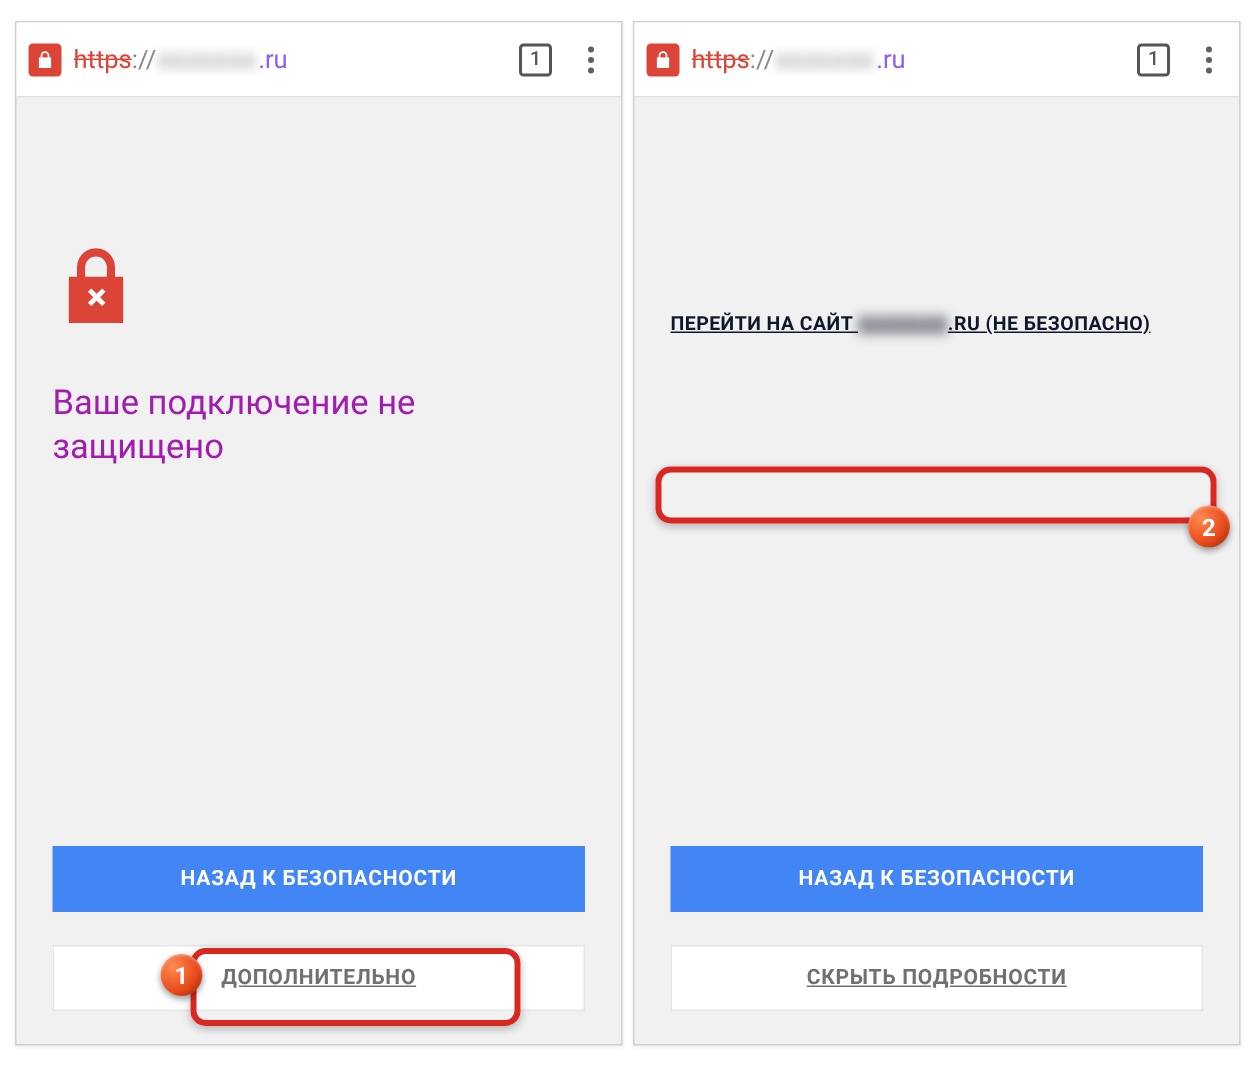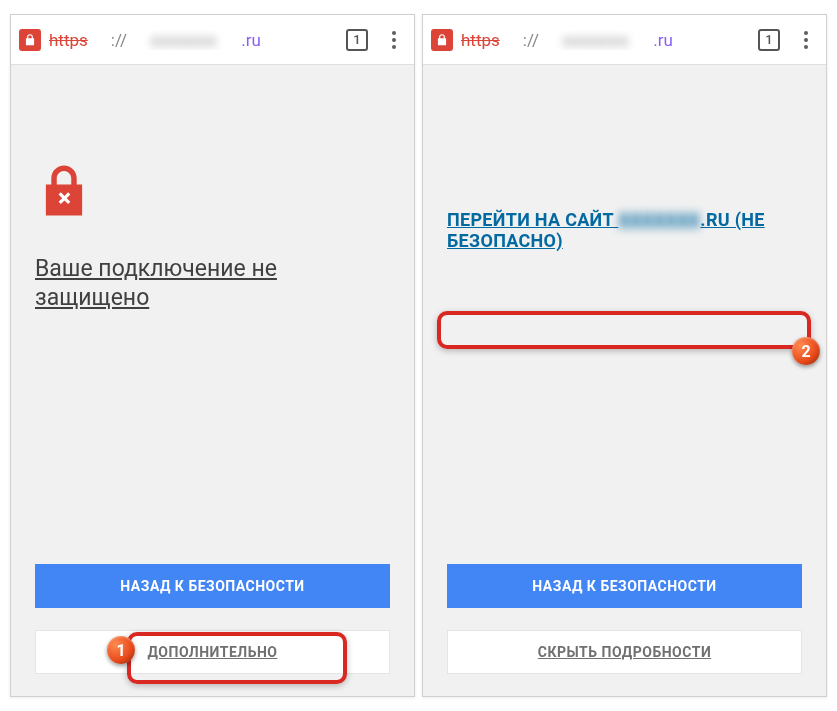--- a/index.html
+++ b/index.html
@@ -1,37 +1,37 @@
 <!DOCTYPE html>
 <html><head>
   <meta charset="utf-8">
   <style>
     * { margin: 0; padding: 0; box-sizing: border-box; font-family: Roboto, Arial, sans-serif; }
     body { background: #fff; width: 837px; height: 711px; display: flex; gap: 7px; padding: 14px 10px; }
     .phone { flex: 1; background: #f1f1f1; border: 1px solid #d0d0d0; display: flex; flex-direction: column; box-shadow: 0 1px 3px rgba(0,0,0,.08); }
     .addr { background: #fff; height: 50px; display: flex; align-items: center; padding: 0 10px 0 8px; border-bottom: 1px solid #dfdfdf; }
     .lock-badge { width: 22px; height: 22px; background: #db4437; border-radius: 3px; display: flex; align-items: center; justify-content: center; margin-right: 8px; flex-shrink: 0; }
     .lock-badge svg { width: 14px; height: 14px; }
-    .url { font-size: 17px; color: #555; white-space: nowrap; overflow: hidden; display: flex; align-items: center; gap: 23px; }
+    .url { font-size: 17px; color: #555; white-space: nowrap; overflow: hidden; display: flex; align-items: center; }
     .proto { color: #db4437; text-decoration: line-through; }
     .sep { color: #888; }
     .blur { filter: blur(4px); letter-spacing: 1px; color: #888; margin: 0 1px; }
     .tld { color: #8b5cf6; }
     .spacer { flex: 1; }
     .tab-ind { width: 22px; height: 22px; border: 2px solid #555; border-radius: 3px; display: flex; align-items: center; justify-content: center; font-size: 13px; font-weight: 500; color: #555; margin-right: 16px; }
     .dots { width: 20px; display: flex; flex-direction: column; align-items: center; gap: 3px; }
     .dots span { width: 4px; height: 4px; background: #5e5e5e; border-radius: 50%; }
     .content { flex: 1; padding: 96px 24px 0 24px; display: flex; flex-direction: column; min-height: 0; }
     .big-lock { width: 58px; height: 58px; margin-bottom: 36px; }
     .big-lock svg { width: 100%; height: 100%; }
-    .heading { font-size: 23px; line-height: 1.25; color: #404040; font-weight: 400; margin-bottom: 22px; text-decoration: underline; }
+    .heading { font-size: 23px; line-height: 1.25; color: #a21caf; font-weight: 400; margin-bottom: 22px; }
     .body-text { font-size: 14.5px; line-height: 1.55; color: #707070; }
     .body-text .blur2 { filter: blur(4px); color: #888; }
     .errcode { margin-top: 14px; font-size: 13px; color: #bfbfbf; letter-spacing: .3px; }
-    .proceed { margin-top: 24px; font-size: 18px; font-weight: 700; color: #0369a1; text-decoration: underline; letter-spacing: .3px; cursor: pointer; }
+    .proceed { margin-top: 24px; font-size: 13px; font-weight: 700; color: #0f172a; text-decoration: underline; letter-spacing: .3px; cursor: pointer; }
     .proceed .blur2 { filter: blur(4px); text-decoration: underline; }
     .buttons { margin-top: auto; padding-bottom: 22px; }
     .btn { height: 44px; display: flex; align-items: center; justify-content: center; font-size: 14px; font-weight: 700; letter-spacing: .5px; cursor: pointer; }
     .btn-primary { background: #4285f4; color: #fff; }
     .btn-secondary { background: #fff; color: #707070; text-decoration: underline; margin-top: 22px; border: 1px solid #e5e5e5; }
     .content2 { padding-top: 60px; }
     .content2 .body-text { font-weight: 500; color: #6e6e6e; }
     .highlight-box { position: absolute; border: 4px solid #d82821; border-radius: 10px; pointer-events: none; box-shadow: 0 2px 6px rgba(0,0,0,.25); }
     .marker { position: absolute; width: 28px; height: 28px; border-radius: 50%; background: radial-gradient(circle at 30% 30%, #ff8a50, #e8491a 60%, #7c2208); color: #fff; font-weight: 700; display: flex; align-items: center; justify-content: center; font-size: 16px; box-shadow: 0 2px 4px rgba(0,0,0,.4), inset 0 1px 2px rgba(255,255,255,.4); pointer-events: none; }
     .rel { position: relative; }

